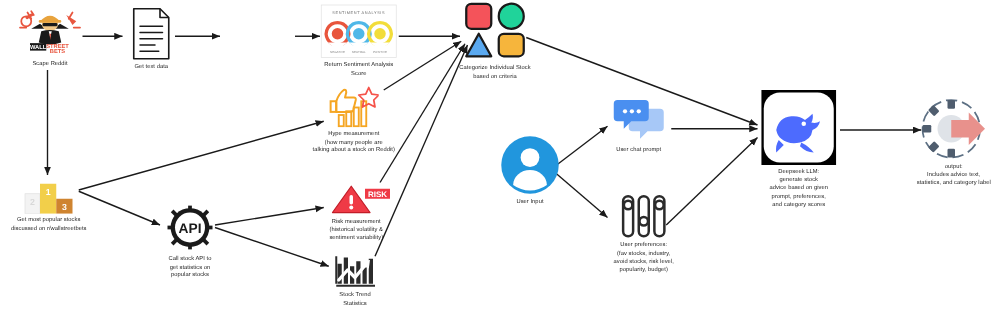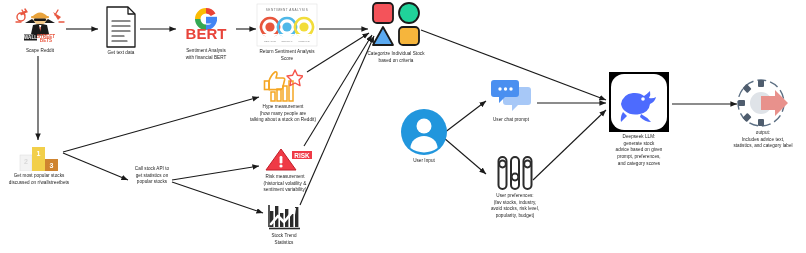--- a/index.html
+++ b/index.html
@@ -181,37 +181,20 @@
           <line x1="8" y1="20" x2="26" y2="20"></line>
           <line x1="8" y1="25" x2="26" y2="25"></line>
           <line x1="8" y1="30" x2="20" y2="30"></line>
           <line x1="8" y1="35" x2="23" y2="35"></line>
         </g>
       </svg>
     </span>
     <span class="caption">Get text data</span>
   </div>
 
-  <div class="node" style="left:176px; top:6px; width:60px;">
-    <span class="icon-box bert">
-      <svg viewBox="0 0 54 40" width="54" height="40">
-
-        <g transform="translate(27,13)">
-          <path d="M0,-11 a11,11 0 0 1 9.5,5.4 l-4.6,2.7 a5.8,5.8 0 0 0 -4.9,-2.6 z" fill="#ea4335"></path>
-          <path d="M-11,0 a11,11 0 0 1 11,-11 l0,5.5 a5.5,5.5 0 0 0 -5.5,5.5 z" fill="#fbbc05"></path>
-          <path d="M-11,0 a11,11 0 0 0 11,11 l0,-5.5 a5.5,5.5 0 0 1 -5.5,-5.5 z" fill="#34a853"></path>
-          <path d="M0,11 a11,11 0 0 0 11,-11 l-11,0 l0,4.4 l5.6,0 a5.7,5.7 0 0 1 -5.6,1.1 z" fill="#4285f4"></path>
-          <rect x="0" y="-2.2" width="11" height="4.4" fill="#4285f4"></rect>
-        </g>
-        <text x="27" y="33" font-family="Liberation Sans, sans-serif" font-size="15" font-weight="bold" fill="#e8443a" text-anchor="middle">BERT</text>
-      </svg>
-    </span>
-    <span class="caption">Sentiment Analysis
-with financial BERT</span>
-  </div>
 
   <div class="node" style="left:253px; top:3px; width:68px;">
     <span class="icon-box sent">
       <svg viewBox="0 0 62 44" width="62" height="44">
         <rect x="1" y="1" width="60" height="42" fill="#ffffff" stroke="#e2e2e2" stroke-width="0.6"></rect>
         <text x="31" y="8" font-family="Liberation Sans, sans-serif" font-size="3.1" letter-spacing="0.5" fill="#6b6b6b" text-anchor="middle">SENTIMENT ANALYSIS</text>
 
         <g transform="translate(14,24)">
           <path d="M0,-9 a9,9 0 1 1 -0.01,0" fill="none" stroke="#e8553c" stroke-width="2.6"></path>
           <circle cx="0" cy="0" r="4.6" fill="#e8553c"></circle>
@@ -260,20 +243,39 @@
         <text x="8" y="21" font-family="Liberation Sans, sans-serif" font-size="7" font-weight="bold" fill="#d8d8d8" text-anchor="middle">2</text>
         <text x="20.5" y="13" font-family="Liberation Sans, sans-serif" font-size="7" font-weight="bold" fill="#ffffff" text-anchor="middle">1</text>
         <text x="33.5" y="25" font-family="Liberation Sans, sans-serif" font-size="7" font-weight="bold" fill="#ffffff" text-anchor="middle">3</text>
       </svg>
     </span>
     <span class="caption">Get most popular stocks
 discussed on r/wallstreetbets</span>
   </div>
 
   <div class="node" style="left:131px; top:164px; width:42px;">
+    <span class="icon-box apig">
+      <svg viewBox="0 0 40 38" width="40" height="38">
+        <g fill="#1a1a1a">
+          <circle cx="20" cy="18" r="15.5"></circle>
+        </g>
+        <g fill="#1a1a1a">
+          <rect x="18.5" y="0.5" width="3" height="5"></rect>
+          <rect x="18.5" y="30.5" width="3" height="5"></rect>
+          <rect x="2" y="16.5" width="5" height="3"></rect>
+          <rect x="33" y="16.5" width="5" height="3"></rect>
+          <rect x="6" y="4" width="3" height="5" transform="rotate(-45 7.5 6.5)"></rect>
+          <rect x="31" y="4" width="3" height="5" transform="rotate(45 32.5 6.5)"></rect>
+          <rect x="6" y="27" width="3" height="5" transform="rotate(45 7.5 29.5)"></rect>
+          <rect x="31" y="27" width="3" height="5" transform="rotate(-45 32.5 29.5)"></rect>
+        </g>
+        <circle cx="20" cy="18" r="12" fill="#ffffff"></circle>
+        <text x="20" y="22.5" font-family="Liberation Sans, sans-serif" font-size="11" font-weight="bold" fill="#1a1a1a" text-anchor="middle">API</text>
+      </svg>
+    </span>
     <span class="caption">Call stock API to
 get statistics on
 popular stocks</span>
   </div>
 
   <div class="node" style="left:243px; top:68px; width:80px;">
     <span class="icon-box hype">
       <svg viewBox="0 0 40 34" width="40" height="34">
 
         <path d="M6 13 q2 -6 6 -9 q2 -1 2 2 l-1 4 l7 0 q2 0 1.6 2 l-2 8 q-0.5 1.6 -2.4 1.6 l-11.2 0 z" fill="none" stroke="#f5a623" stroke-width="1.6" stroke-linejoin="round"></path>

